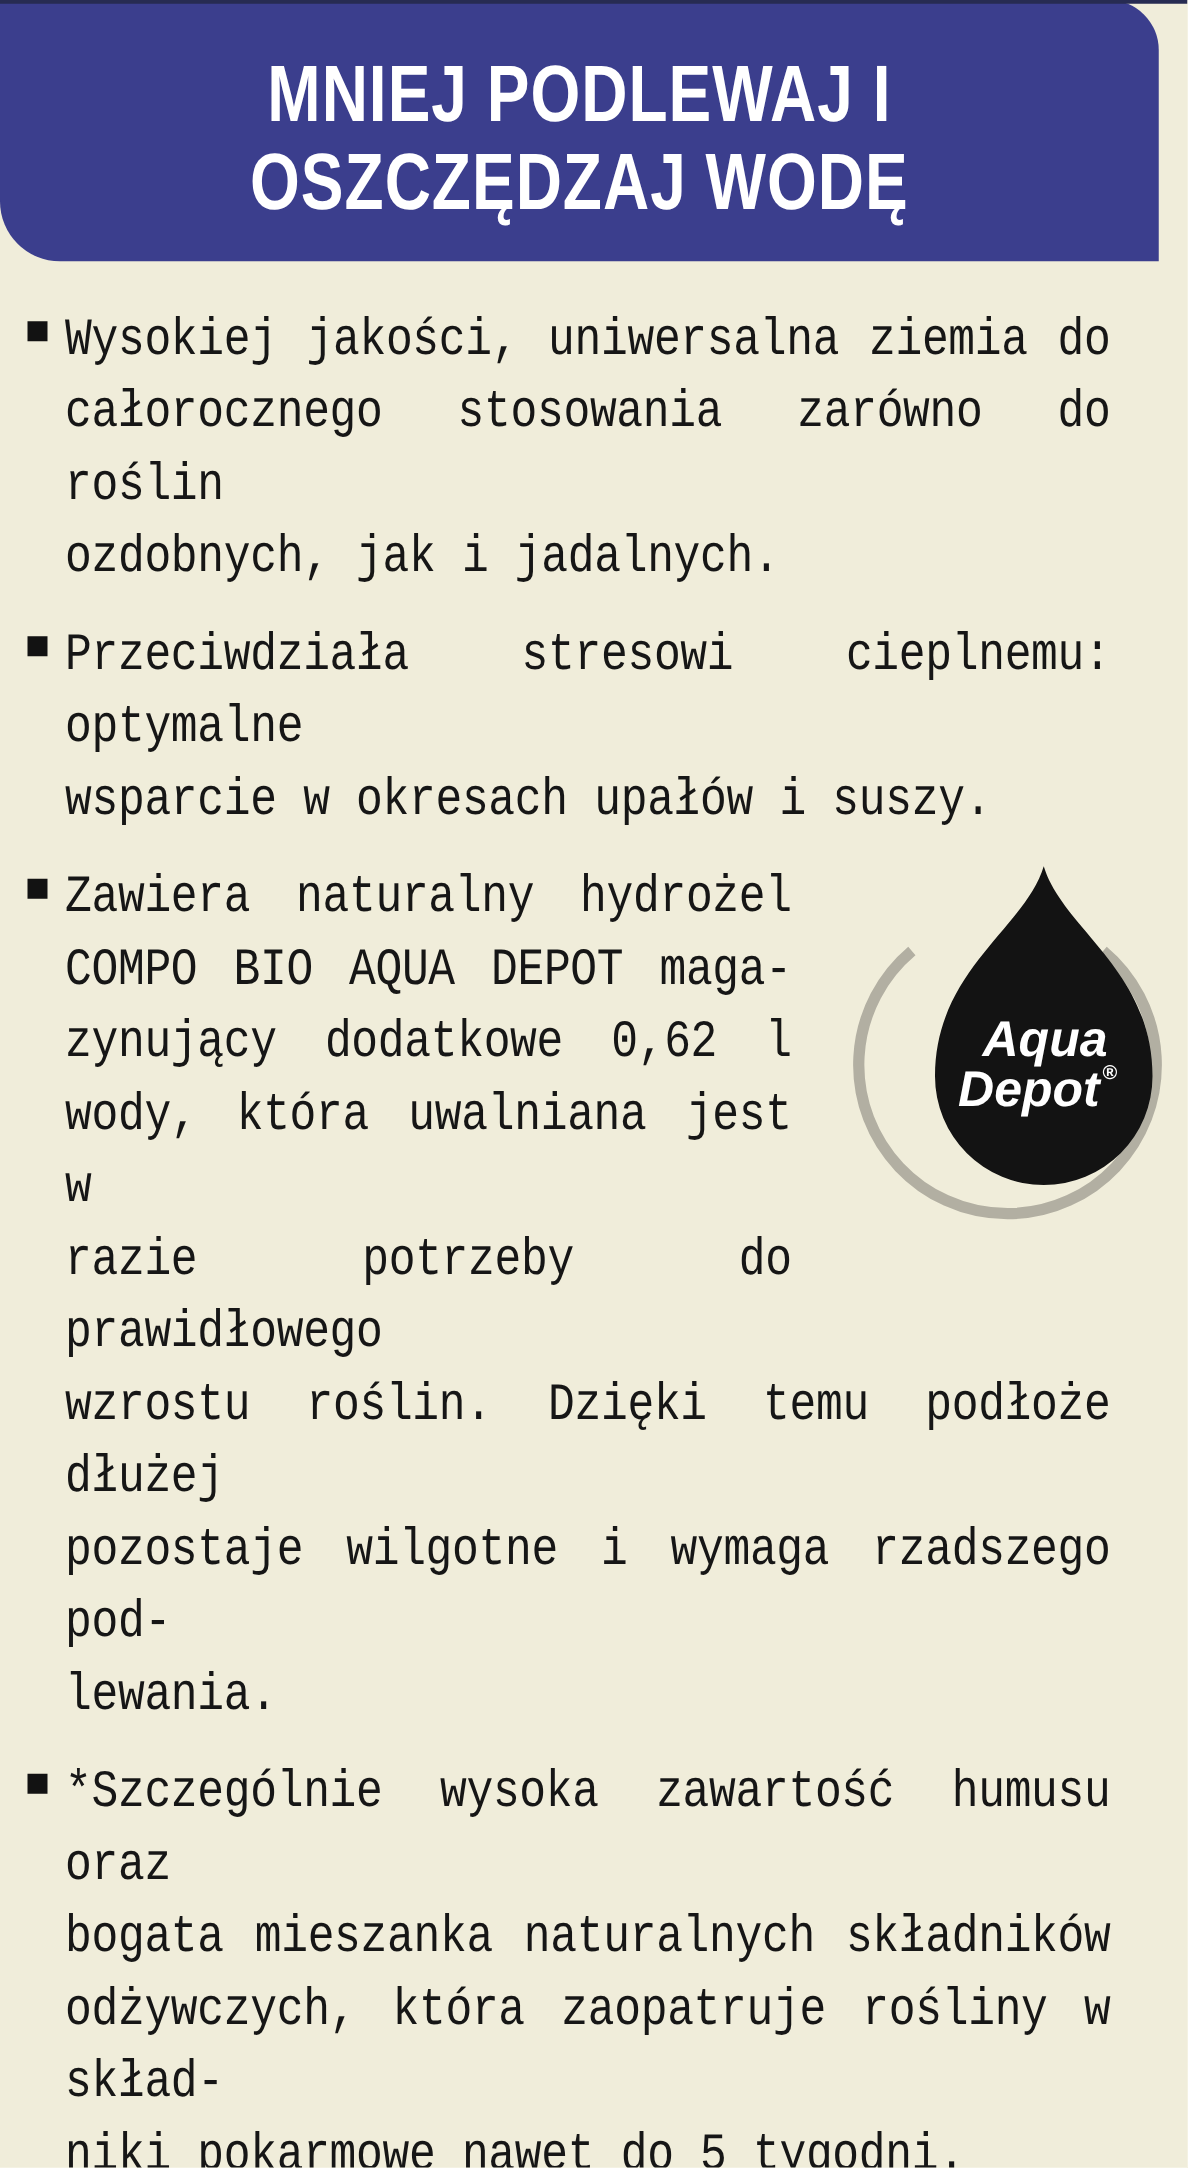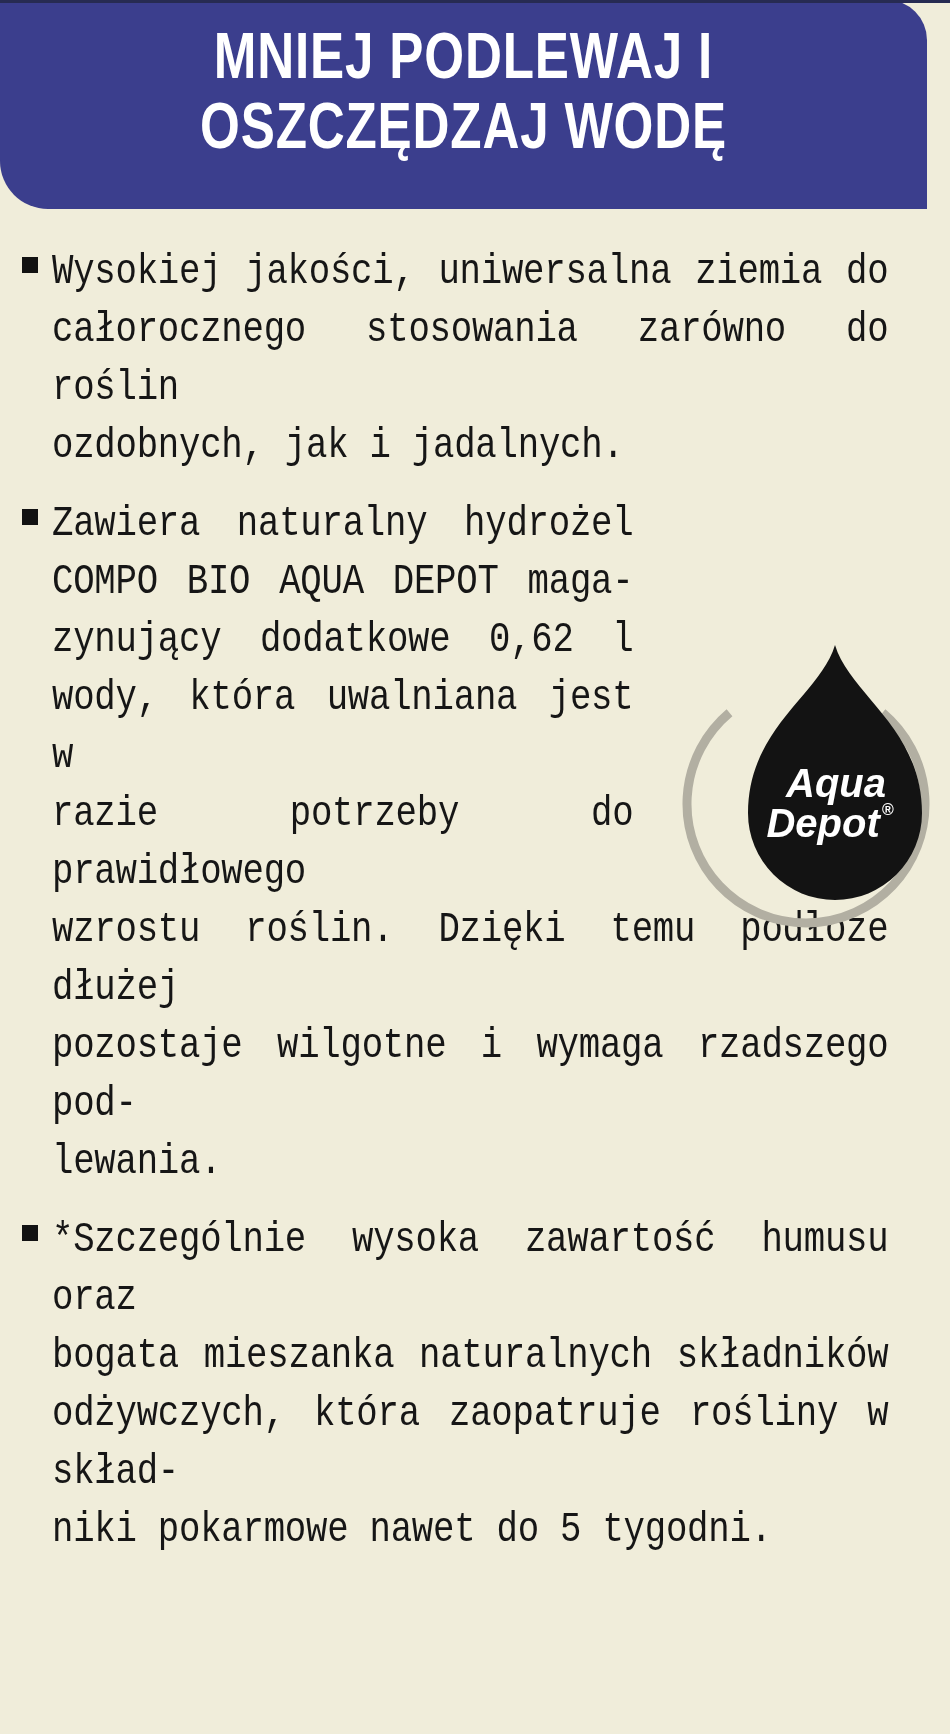--- a/index.html
+++ b/index.html
@@ -19,21 +19,21 @@
     z-index: 5;
   }
   
   .hdr {
     position: absolute;
     left: 0; top: 0;
     width: 927px; height: 209px;
     background: #3b3e8d;
     border-radius: 0 40px 0 48px;
     box-sizing: border-box;
-    padding-top: 21px;
+    padding-top: 40px;
     z-index: 1;
   }
   .hdr-ln {
     color: #ffffff;
     font-weight: bold;
     font-size: 64px;
     line-height: 70px;
     text-align: center;
     letter-spacing: 1px;
     transform: scaleX(0.8);
@@ -68,21 +68,21 @@
     text-align: justify;
     text-align-last: justify;
     text-justify: inter-word;
     letter-spacing: -0.3px;
   }
   .ln.narrow { width: 684px; }
   .ln.left   { text-align-last: left; }
   
   .logo {
     position: absolute;
-    left: 650px; top: 623px;
+    left: 650px; top: 671px;
     width: 300px; height: 310px;
     z-index: 2;
   }
   .logo svg { display: block; width: 300px; height: 310px; }
   .logo text {
     font-family: "Liberation Sans", sans-serif;
     font-weight: bold;
     font-style: italic;
   }
 </style>
@@ -100,20 +100,25 @@
   <div class="content">
 
     <div class="bullet">
       <span class="sq"></span>
       <div class="ln">Wysokiej jakości, uniwersalna ziemia do</div>
       <div class="ln">całorocznego stosowania zarówno do roślin</div>
       <div class="ln left">ozdobnych, jak i jadalnych.</div>
     </div>
 
 
+    <div class="bullet">
+      <span class="sq"></span>
+      <div class="ln">Przeciwdziała stresowi cieplnemu: optymalne</div>
+      <div class="ln left">wsparcie w okresach upałów i suszy.</div>
+    </div>
 
     <div class="bullet">
       <span class="sq"></span>
       <div class="ln narrow">Zawiera naturalny hydrożel</div>
       <div class="ln narrow">COMPO BIO AQUA DEPOT maga-</div>
       <div class="ln narrow">zynujący dodatkowe 0,62 l</div>
       <div class="ln narrow">wody, która uwalniana jest w</div>
       <div class="ln narrow">razie potrzeby do prawidłowego</div>
       <div class="ln">wzrostu roślin. Dzięki temu podłoże dłużej</div>
       <div class="ln">pozostaje wilgotne i wymaga rzadszego pod-</div>

